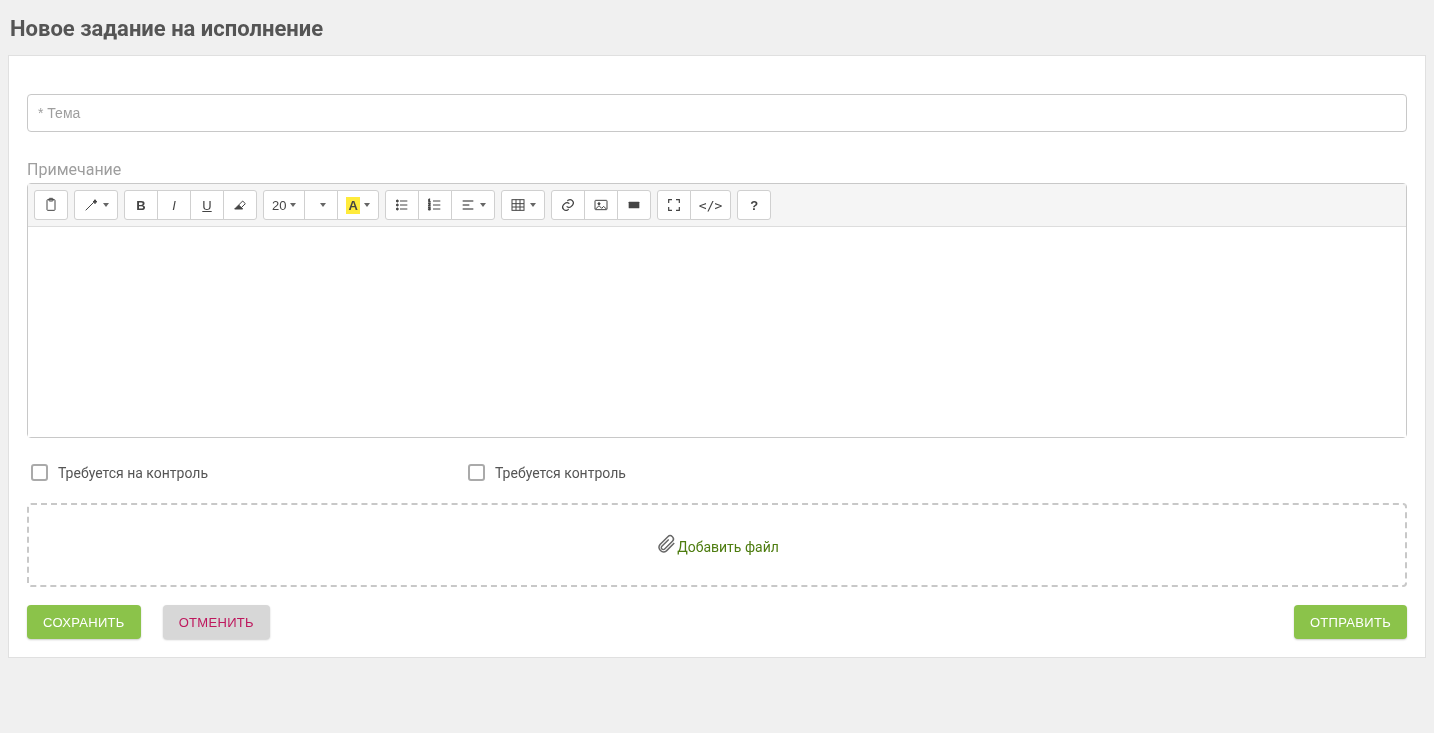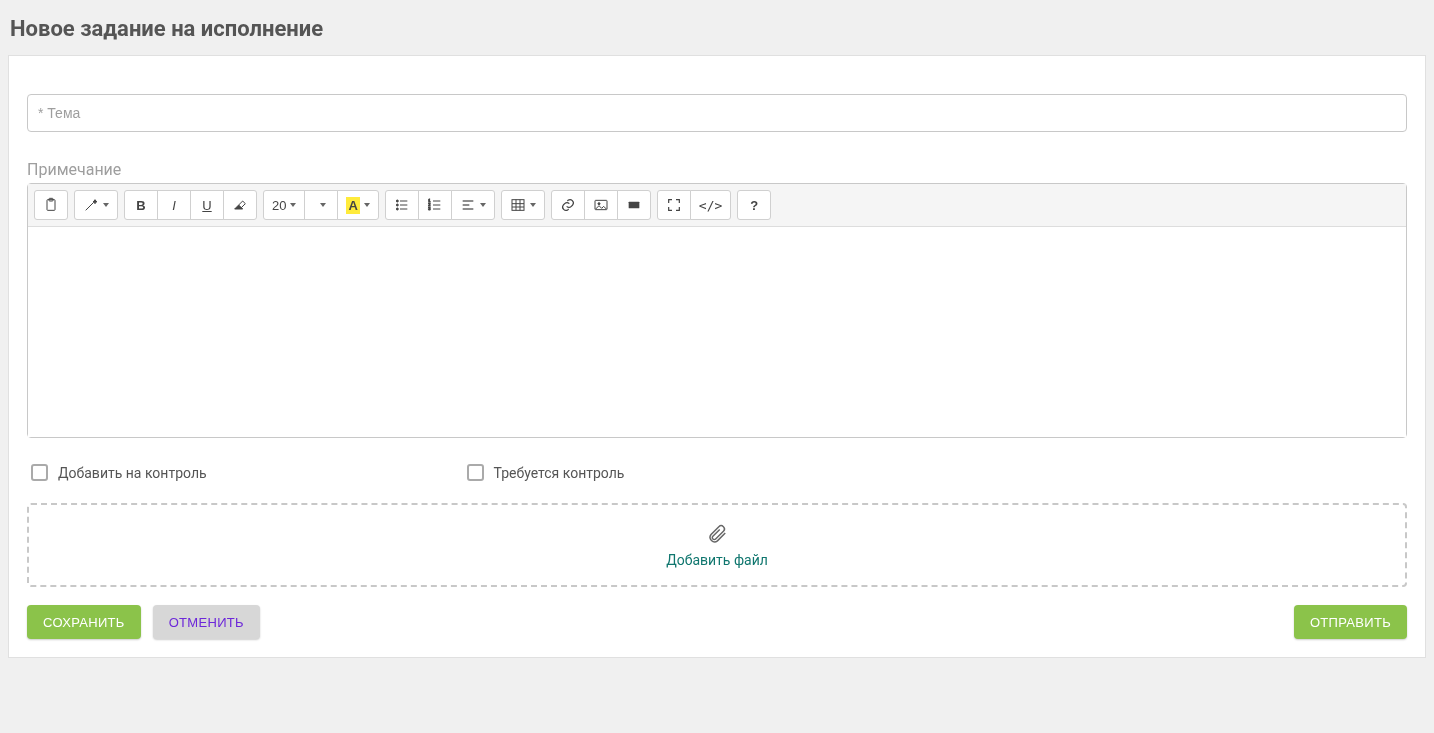--- a/index.html
+++ b/index.html
@@ -124,47 +124,47 @@
   width: 17px; height: 17px;
   border: 2px solid #aaa;
   border-radius: 3px;
   cursor: pointer;
 }
 .dropzone {
   border: 2px dashed #c8c8c8;
   border-radius: 4px;
   height: 84px;
   display: flex;
-  flex-direction: column;
+  flex-direction: row;
   align-items: center;
   justify-content: center;
-  color: #0f766e;
+  color: #4d7c0f;
   margin-bottom: 18px;
   cursor: pointer;
 }
 .dropzone-text { font-size: 14px; margin-top: 4px; }
 .actions {
   display: flex;
   justify-content: space-between;
 }
-.actions-left { display: flex; gap: 12px; }
+.actions-left { display: flex; gap: 22px; }
 .btn {
   border: none;
   border-radius: 4px;
   height: 34px;
   padding: 0 16px;
   font-size: 13px;
   font-weight: 500;
   letter-spacing: 0.3px;
   cursor: pointer;
   text-transform: uppercase;
   box-shadow: 0 1px 2px rgba(0,0,0,0.2);
 }
 .btn-green { background: #8bc34a; color: #fff; }
-.btn-grey  { background: #d7d7d7; color: #6d28d9; }
+.btn-grey  { background: #d7d7d7; color: #be185d; }
 .hl-yellow { background: #ffeb3b; padding: 1px 2px; font-weight: bold; }
 svg.icon { width: 16px; height: 16px; }
 </style>
 </head>
 <body>
 
 <div class="page">
   <h1 class="page-title">Новое задание на исполнение</h1>
 
   <div class="card">
@@ -310,21 +310,21 @@
               <b>?</b>
             </button>
         </div>
       </div>
       <div class="editor-area" contenteditable="true" style=""></div>
     </div>
 
     <div class="check-row">
       <label class="check-item">
         <span class="checkbox"></span>
-        <span>Добавить на контроль</span>
+        <span>Требуется на контроль</span>
       </label>
       <label class="check-item">
         <span class="checkbox"></span>
         <span>Требуется контроль</span>
       </label>
     </div>
 
     <div class="dropzone">
       <span>
         <svg width="22" height="22" viewBox="0 0 24 24" fill="none" stroke="#666" stroke-width="1.6">

